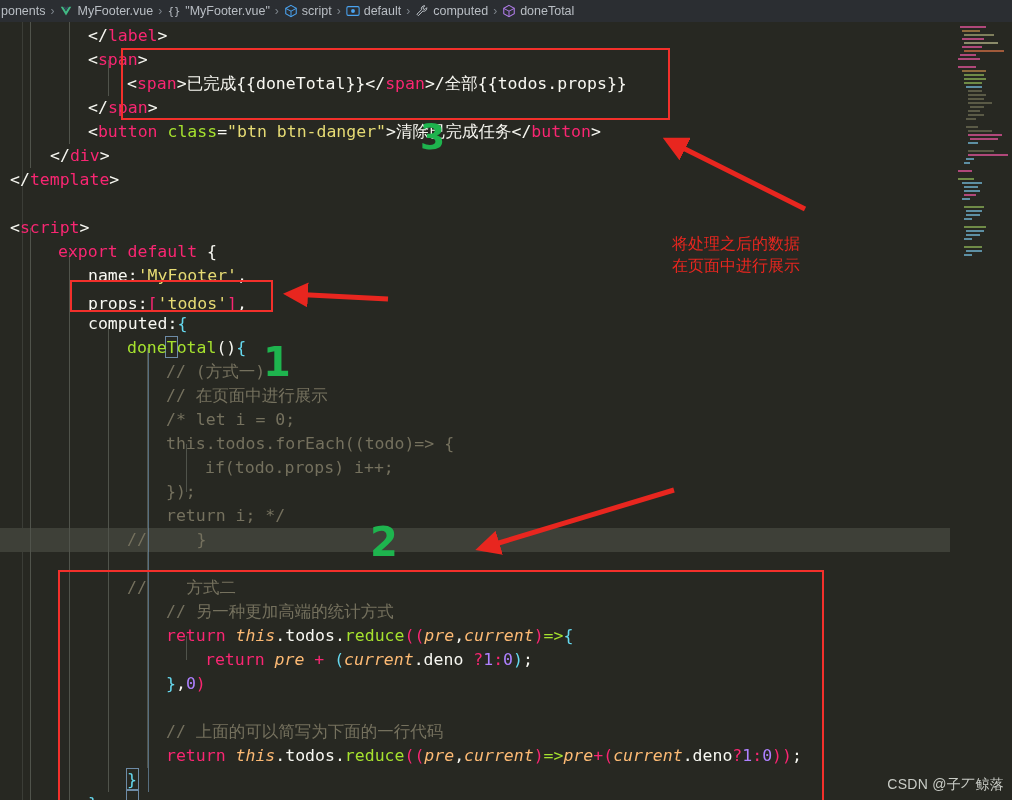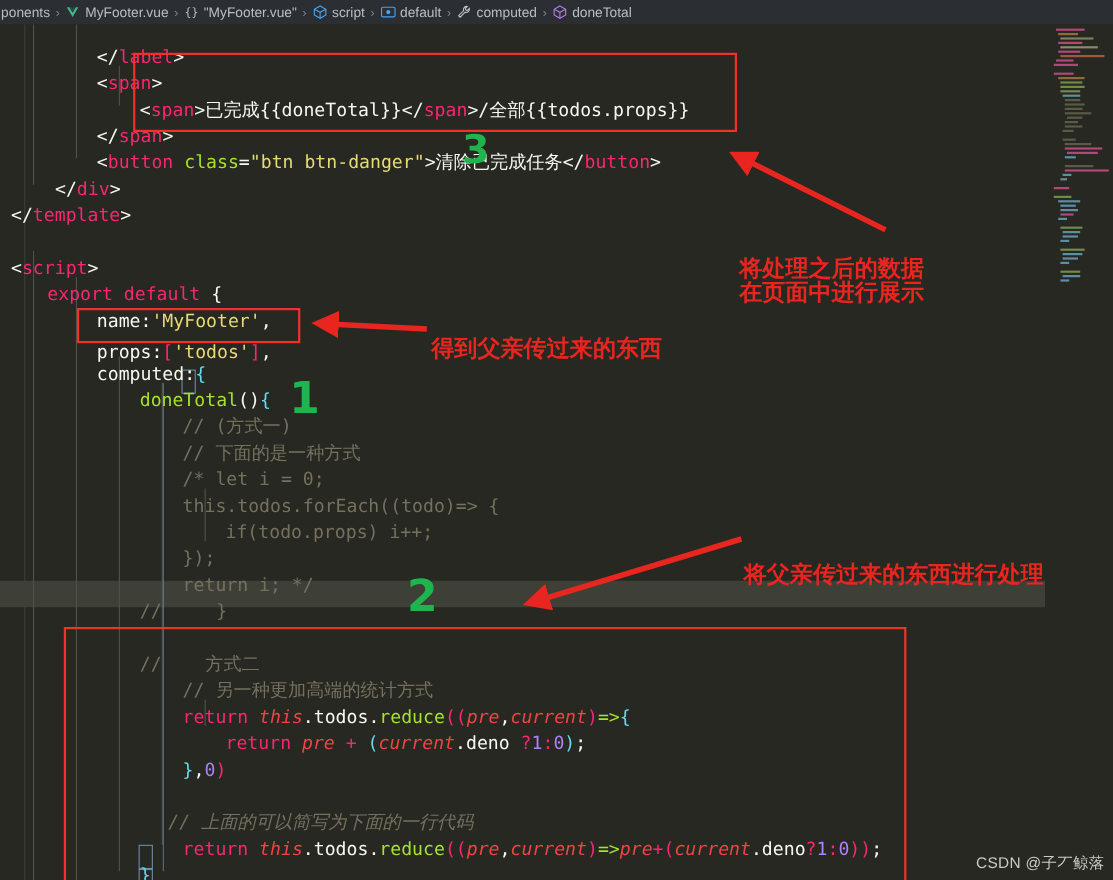--- a/index.html
+++ b/index.html
@@ -38,42 +38,41 @@
     background:#3e4038;
   }
   #cursor{position:absolute;width:1px;background:#8fb5d8;}
   .bmatch{position:absolute;border:1px solid #6d8ba6;box-sizing:border-box;}
   
   .line{
     position:absolute;left:0;height:24px;line-height:24px;
     font-size:16.5px;white-space:pre;
     font-family:"DejaVu Sans Mono","Liberation Mono",monospace;
     letter-spacing:0px;
-    margin-top:16px;
   }
   .t{color:#f8f8f2;}          
   .tag{color:#f92672;}        
   .brk{color:#f8f8f2;}        
   .attr{color:#a6e22e;}       
   .str{color:#e6db74;}        
   .cmt{color:#75715e;}        
   .kw{color:#f92672;}         
   .fn{color:#a6e22e;}         
   .num{color:#ae81ff;}        
-  .par{color:#ef4444;font-style:italic;} 
+  .par{color:#fdba74;font-style:italic;} 
   .prop{color:#f8f8f2;}
   .punc{color:#f8f8f2;}
   .op{color:#f92672;}
   .cyanl{color:#66d9ef;}
   
   .redbox{position:absolute;border:2px solid #f3302b;box-sizing:border-box;
           pointer-events:none;}
-  .annot{position:absolute;color:#e8261f;font-size:21px;line-height:22px;
+  .annot{position:absolute;color:#e8261f;font-size:16px;line-height:22px;
          font-family:"DejaVu Sans","Liberation Sans",sans-serif;
-         font-weight:bold;white-space:pre;}
+         font-weight:normal;white-space:pre;}
   .gnum{position:absolute;color:#1eb44e;font-weight:bold;
         font-family:"DejaVu Sans","Liberation Sans",sans-serif;}
   .arrow{position:absolute;pointer-events:none;}
   
   #minimap{position:absolute;right:0;top:0;width:62px;height:778px;
            background:#272822;overflow:hidden;}
   .mmline{position:absolute;height:2px;}
   
   #watermark{position:absolute;right:8px;bottom:6px;
     color:#c9ccc6;font-size:14px;
@@ -172,41 +171,41 @@
   <div id="code-layer">
       <div class="line" style="top: 2px; left: 88px;"><span class="brk">&lt;/</span><span class="tag">label</span><span class="brk">&gt;</span></div>
       <div class="line" style="top: 26px; left: 88px;"><span class="brk">&lt;</span><span class="tag">span</span><span class="brk">&gt;</span></div>
       <div class="line" style="top: 50px; left: 127px;"><span class="brk">&lt;</span><span class="tag">span</span><span class="brk">&gt;</span><span class="t">已完成{{doneTotal}}</span><span class="brk">&lt;/</span><span class="tag">span</span><span class="brk">&gt;</span><span class="t">/全部{{todos.props}}</span></div>
       <div class="line" style="top: 74px; left: 88px;"><span class="brk">&lt;/</span><span class="tag">span</span><span class="brk">&gt;</span></div>
       <div class="line" style="top: 98px; left: 88px;"><span class="brk">&lt;</span><span class="tag">button</span><span class="t"> </span><span class="attr">class</span><span class="brk">=</span><span class="str">"btn btn-danger"</span><span class="brk">&gt;</span><span class="t">清除已完成任务</span><span class="brk">&lt;/</span><span class="tag">button</span><span class="brk">&gt;</span></div>
       <div class="line" style="top: 122px; left: 50px;"><span class="brk">&lt;/</span><span class="tag">div</span><span class="brk">&gt;</span></div>
       <div class="line" style="top: 146px; left: 10px;"><span class="brk">&lt;/</span><span class="tag">template</span><span class="brk">&gt;</span></div>
       <div class="line" style="top: 170px; left: 10px;"></div>
       <div class="line" style="top: 194px; left: 10px;"><span class="brk">&lt;</span><span class="tag">script</span><span class="brk">&gt;</span></div>
-      <div class="line" style="top: 218px; left: 43px; text-align: center;"><span class="kw">export</span><span class="t"> </span><span class="kw">default</span><span class="t"> </span><span class="punc">{</span></div>
+      <div class="line" style="top: 218px; left: 58px; text-align: center;"><span class="kw">export</span><span class="t"> </span><span class="kw">default</span><span class="t"> </span><span class="punc">{</span></div>
       <div class="line" style="top: 242px; left: 88px;"><span class="t">name:</span><span class="str">'MyFooter'</span><span class="punc">,</span></div>
       <div class="line" style="top: 270px; left: 88px;"><span class="t">props:</span><span class="op">[</span><span class="str">'todos'</span><span class="op">]</span><span class="punc">,</span></div>
       <div class="line" style="top: 290px; left: 88px;"><span class="t">computed:</span><span class="cyanl">{</span></div>
       <div class="line" style="top: 314px; left: 127px;"><span class="fn">doneTotal</span><span class="punc">()</span><span class="cyanl">{</span></div>
       <div class="line" style="top: 338px; left: 166px;"><span class="cmt">// (方式一)</span></div>
-      <div class="line" style="top: 362px; left: 166px;"><span class="cmt">// 下面的是一种方式</span></div>
+      <div class="line" style="top: 362px; left: 166px;"><span class="cmt">// 在页面中进行展示</span></div>
       <div class="line" style="top: 386px; left: 166px;"><span class="cmt">/* let i = 0;</span></div>
       <div class="line" style="top: 410px; left: 166px;"><span class="cmt">this.todos.forEach((todo)=&gt; {</span></div>
       <div class="line" style="top: 434px; left: 205px;"><span class="cmt">if(todo.props) i++;</span></div>
       <div class="line" style="top: 458px; left: 166px;"><span class="cmt">});</span></div>
       <div class="line" style="top: 482px; left: 166px;"><span class="cmt">return i; */</span></div>
       <div class="line" style="top: 506px; left: 127px;"><span class="cmt">//     }</span></div>
       <div class="line" style="top: 530px; left: 127px;"></div>
       <div class="line" style="top: 554px; left: 127px; text-align: center;"><span class="cmt">//    方式二</span></div>
       <div class="line" style="top: 578px; left: 166px;"><span class="cmt">// 另一种更加高端的统计方式</span></div>
       <div class="line" style="top: 602px; left: 166px;"><span class="kw">return</span><span class="t"> </span><span class="par">this</span><span class="t">.</span><span class="prop">todos</span><span class="t">.</span><span class="fn">reduce</span><span class="op">((</span><span class="par">pre</span><span class="punc">,</span><span class="par">current</span><span class="op">)</span><span class="fn">=&gt;</span><span class="cyanl">{</span></div>
       <div class="line" style="top: 626px; left: 205px;"><span class="kw">return</span><span class="t"> </span><span class="par">pre</span><span class="t"> </span><span class="op">+</span><span class="t"> </span><span class="cyanl">(</span><span class="par">current</span><span class="t">.</span><span class="prop">deno</span><span class="t"> </span><span class="op">?</span><span class="num">1</span><span class="op">:</span><span class="num">0</span><span class="cyanl">)</span><span class="punc">;</span></div>
       <div class="line" style="top: 650px; left: 166px;"><span class="cyanl">}</span><span class="punc">,</span><span class="num">0</span><span class="op">)</span></div>
       <div class="line" style="top: 674px; left: 166px;"></div>
-      <div class="line" style="top: 698px; left: 153px; font-style: italic;"><span class="cmt">// 上面的可以简写为下面的一行代码</span></div>
+      <div class="line" style="top: 698px; left: 166px;"><span class="cmt">// 上面的可以简写为下面的一行代码</span></div>
       <div class="line" style="top: 722px; left: 166px;"><span class="kw">return</span><span class="t"> </span><span class="par">this</span><span class="t">.</span><span class="prop">todos</span><span class="t">.</span><span class="fn">reduce</span><span class="op">((</span><span class="par">pre</span><span class="punc">,</span><span class="par">current</span><span class="op">)</span><span class="fn">=&gt;</span><span class="par">pre</span><span class="op">+(</span><span class="par">current</span><span class="t">.</span><span class="prop">deno</span><span class="op">?</span><span class="num">1</span><span class="op">:</span><span class="num">0</span><span class="op">))</span><span class="punc">;</span></div>
       <div class="line" style="top: 746px; left: 127px;"><span class="cyanl">}</span></div>
       <div class="line" style="top: 770px; left: 88px;"><span class="cyanl">}</span></div>
     </div>
 
   <div class="redbox" style="left:121px;top:26px;width:549px;height:72px;"></div>
 
   <div class="redbox" style="left:70px;top:258px;width:203px;height:32px;"></div>
 
   <div class="redbox" style="left:58px;top:548px;width:766px;height:232px;"></div>
@@ -233,22 +232,20 @@
     <defs>
         <marker id="ah3" markerWidth="5" markerHeight="5" refX="3.6" refY="2.5" orient="auto">
       <path d="M0,0 L5,2.5 L0,5 z" fill="#e8261f"></path>
         </marker>
       </defs>
     <line x1="206" y1="10" x2="14" y2="68" stroke="#e8261f" stroke-width="5" marker-end="url(#ah3)"></line>
   </svg>
 
   <div class="annot" style="left:672px;top:211px;">将处理之后的数据
 在页面中进行展示</div>
-  <div class="annot" style="left:392px;top:284px;">得到父亲传过来的东西</div>
-  <div class="annot" style="left:676px;top:489px;">将父亲传过来的东西进行处理</div>
 
   <div class="gnum" style="left:420px;top:94px;font-size:36px;">3</div>
   <div class="gnum" style="left:263px;top:317px;font-size:40px;">1</div>
   <div class="gnum" style="left:370px;top:497px;font-size:40px;">2</div>
 
   <div id="minimap">
       <div class="mmline" style="left: 10px; top: 4px; width: 26px; background: rgb(176, 72, 122);"></div>
       <div class="mmline" style="left: 12px; top: 8px; width: 18px; background: rgb(141, 107, 61);"></div>
       <div class="mmline" style="left: 14px; top: 12px; width: 30px; background: rgb(127, 127, 92);"></div>
       <div class="mmline" style="left: 12px; top: 16px; width: 22px; background: rgb(176, 72, 122);"></div>

